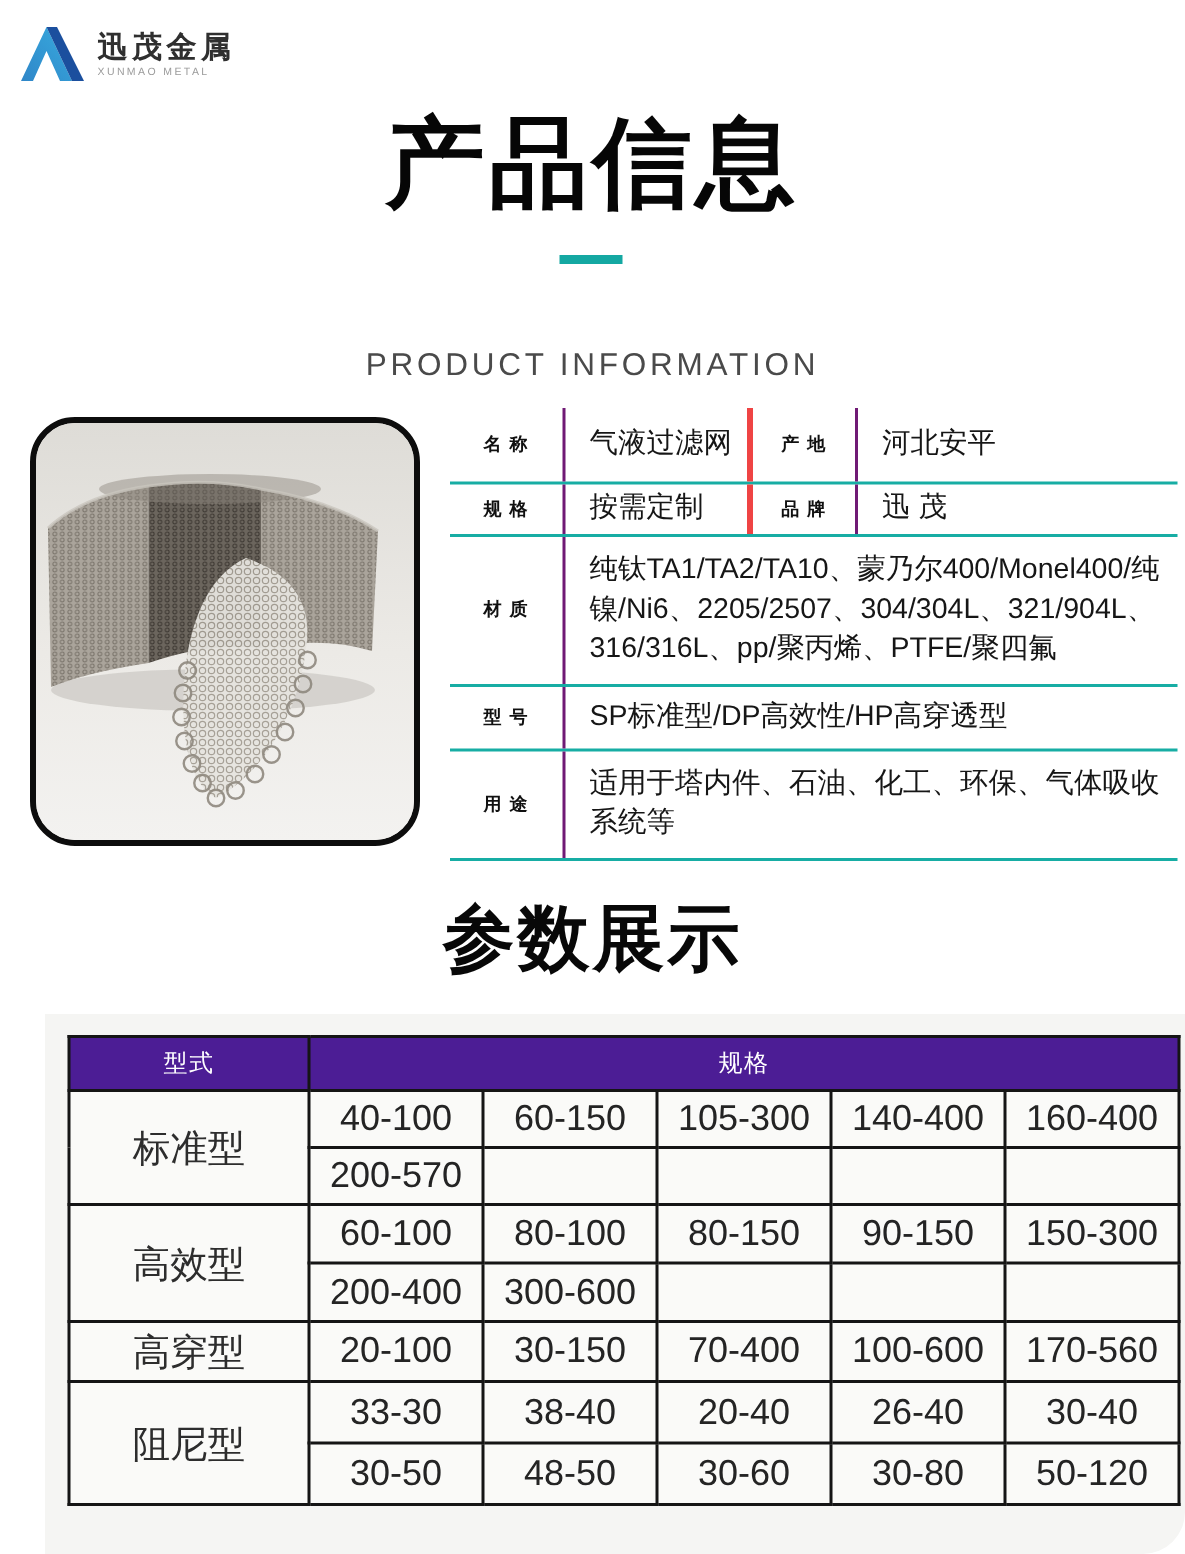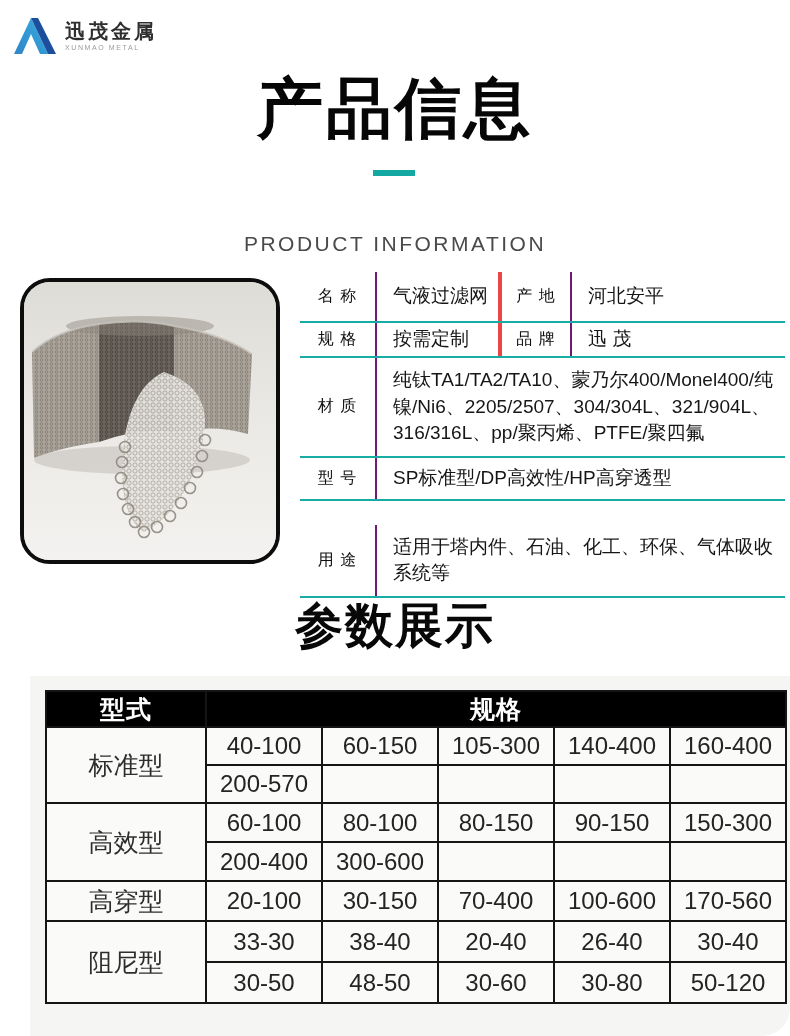--- a/index.html
+++ b/index.html
@@ -22,38 +22,38 @@
   .sub-title { position:absolute; left:0; top:188px; width:100%; text-align:center;
     font-size:21px; color:#4a4a4a; letter-spacing:2.5px; font-weight:500;margin-top:44px; }
   
   .photo-panel { position:absolute; left:20px; top:278px; width:260px; height:286px;
     border:4px solid #0d0d0d; border-radius:30px; overflow:hidden; background:#e8e6e2; }
   
   .itable { position:absolute; left:300px; top:272px; width:485px; }
   .it-row { display:flex; align-items:stretch; border-bottom:2px solid #17ada4; }
   .it-cell { display:flex; align-items:center; }
   .it-label { width:75px; flex:0 0 75px; justify-content:center;
-    font-size:16px; font-weight:normal; color:#101010; letter-spacing:1px; }
+    font-size:12px; font-weight:bold; color:#101010; letter-spacing:1px; }
   .it-val { border-left:2px solid #701a75; padding-left:16px; padding-right:6px;
     font-size:19px; color:#161616; line-height:1.4; }
   .w123 { width:123px; flex:0 0 123px; }
   .w72  { width:72px;  flex:0 0 72px; border-left:4px solid #ef4444; }
   .grow { flex:1 1 auto; }
   .h51 { min-height:51px; } .h35 { min-height:35px; } .h99 { min-height:99px; }
-  .h43 { min-height:43px; } .h72 { min-height:72px;margin-top:24px; }
+  .h43 { min-height:43px; } .h72 { min-height:72px; }
   .pv8 .it-val { padding-top:9px; padding-bottom:9px; }
   
   .section-title { position:absolute; left:0; top:594px; width:100%; text-align:center;
     font-size:48px; font-weight:900; color:#080808; letter-spacing:2px; }
   .bottom-bg { position:absolute; left:30px; top:676px; width:760px; height:360px; background:#f5f5f3; }
   
   .ptable-wrap { position:absolute; left:45px; top:690px; }
   table.ptable { border-collapse:collapse; table-layout:fixed; width:740px; background:#fafaf8; }
   .ptable th, .ptable td { border:2px solid #151515; text-align:center; padding:0; }
-  .ptable th { background:#000000; color:#ffffff; font-size:25px; font-weight:bold;
+  .ptable th { background:#4c1d95; color:#ffffff; font-size:16px; font-weight:normal;
     height:36px; letter-spacing:1px; }
   .ptable td { font-size:24px; color:#242424; background:#fafaf8; }
   .ptable .type-cell { font-size:25px; color:#2d2d2d; }
   .ptable colgroup col:first-child { width:160px; }
   .ptable colgroup col { width:116px; }
   .rh38 { height:38px; } .rh39 { height:39px; } .rh40 { height:40px; } .rh41 { height:41px; }
 </style>
 </head>
 <body>
 

